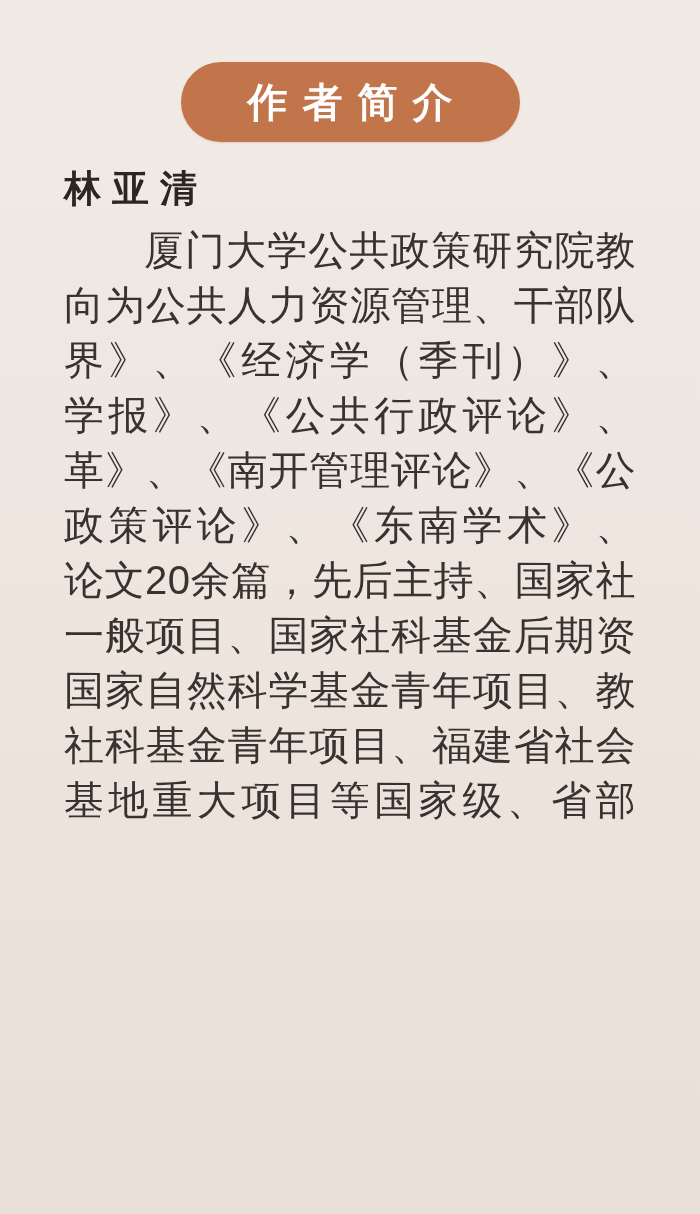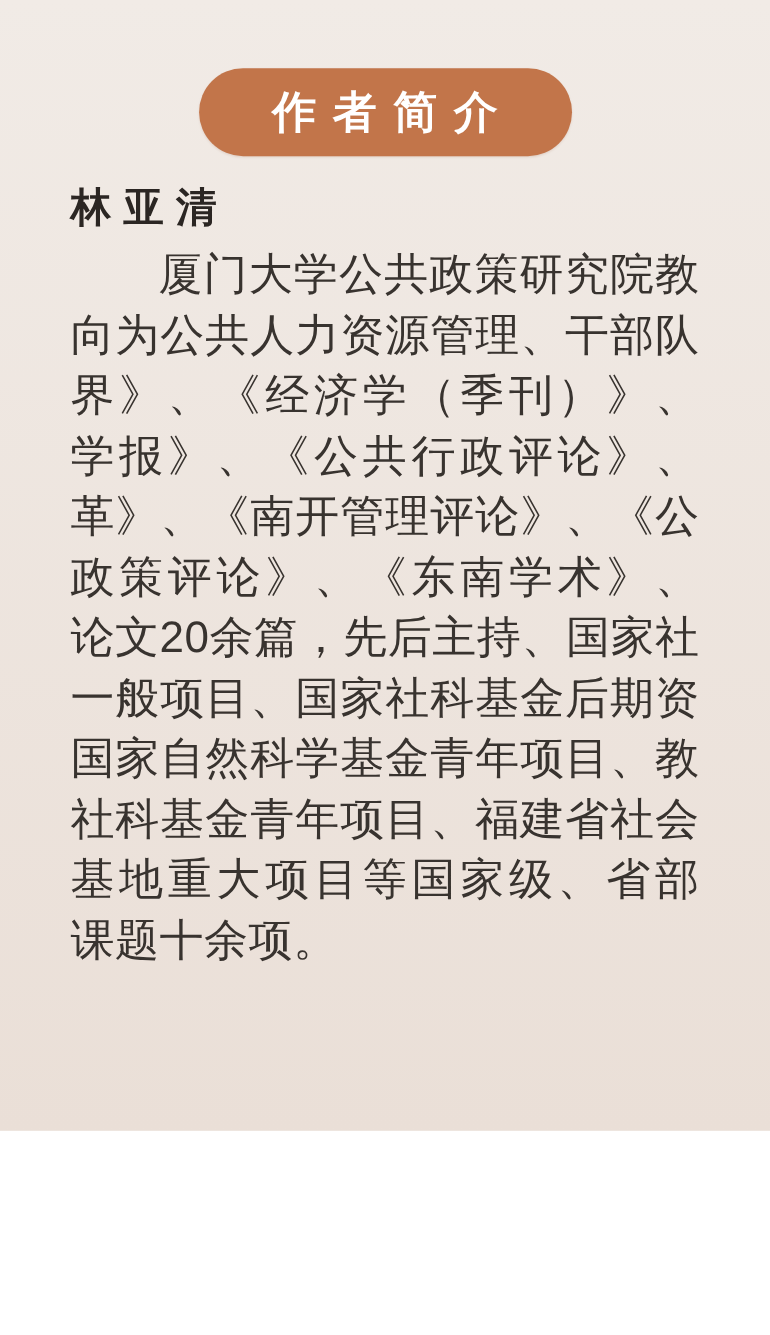--- a/index.html
+++ b/index.html
@@ -3,21 +3,21 @@
 <meta charset="utf-8">
 <style>
   html, body { margin: 0; padding: 0; }
   body {
     font-family: "Liberation Sans", sans-serif;
     -webkit-font-smoothing: antialiased;
   }
   .page {
     position: relative;
     width: 700px;
-    height: 1028px;
+    height: 1214px;
     overflow: hidden;
     background: linear-gradient(180deg, var(--page-bg-top, #f1ebe6) 0%, var(--page-bg-bottom, #eadfd7) 100%);
     color: var(--text, #38332f);
   }
   .badge-wrap {
     padding-top: 62px;
     text-align: center;
   }
   .badge {
     display: inline-block;
@@ -72,15 +72,14 @@
       <div class="bio-line">向为公共人力资源管理、干部队伍管理、</div>
       <div class="bio-line">界》、《经济学（季刊）》、《公共管理</div>
       <div class="bio-line">学报》、《公共行政评论》、《改</div>
       <div class="bio-line">革》、《南开管理评论》、《公共管理与</div>
       <div class="bio-line">政策评论》、《东南学术》、Interna-</div>
       <div class="bio-line">论文20余篇，先后主持、国家社科基金</div>
       <div class="bio-line">一般项目、国家社科基金后期资助项目、</div>
       <div class="bio-line">国家自然科学基金青年项目、教育部人文</div>
       <div class="bio-line">社科基金青年项目、福建省社会科学研究</div>
       <div class="bio-line">基地重大项目等国家级、省部级、地市级</div>
-      <div class="bio-line last">课题十余项。</div>
     </div>
 </div>
 
 </body></html>

